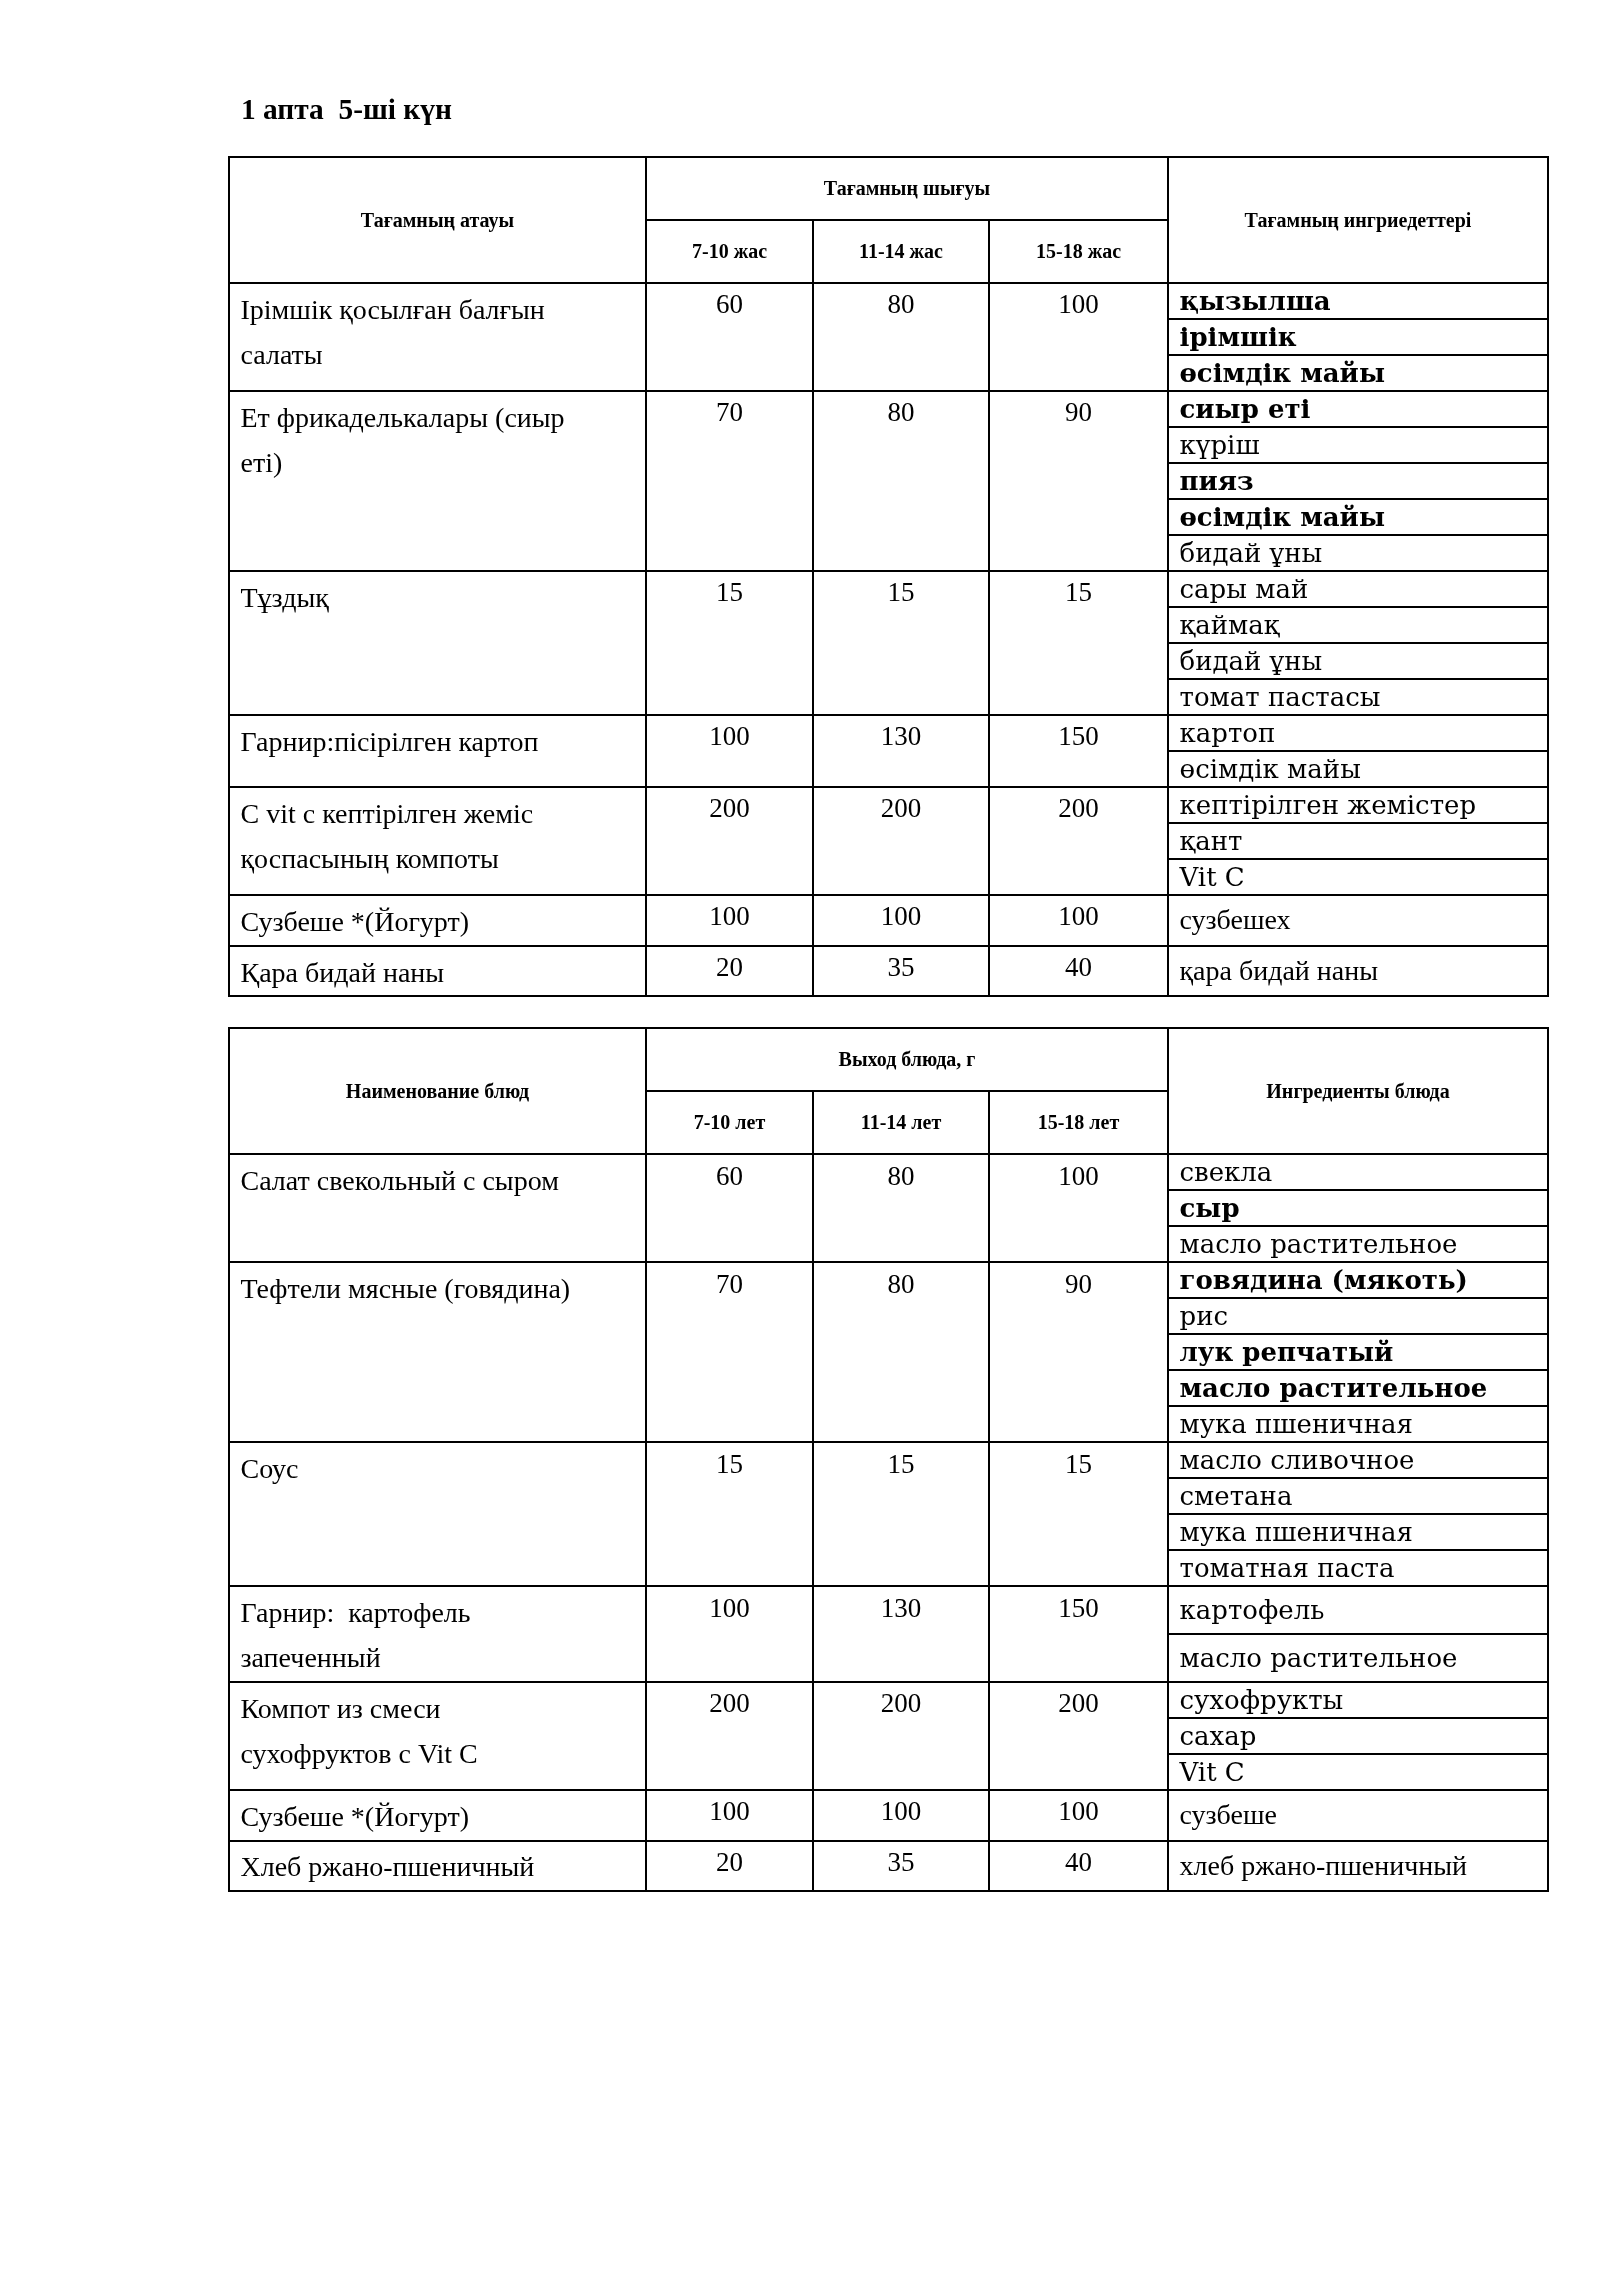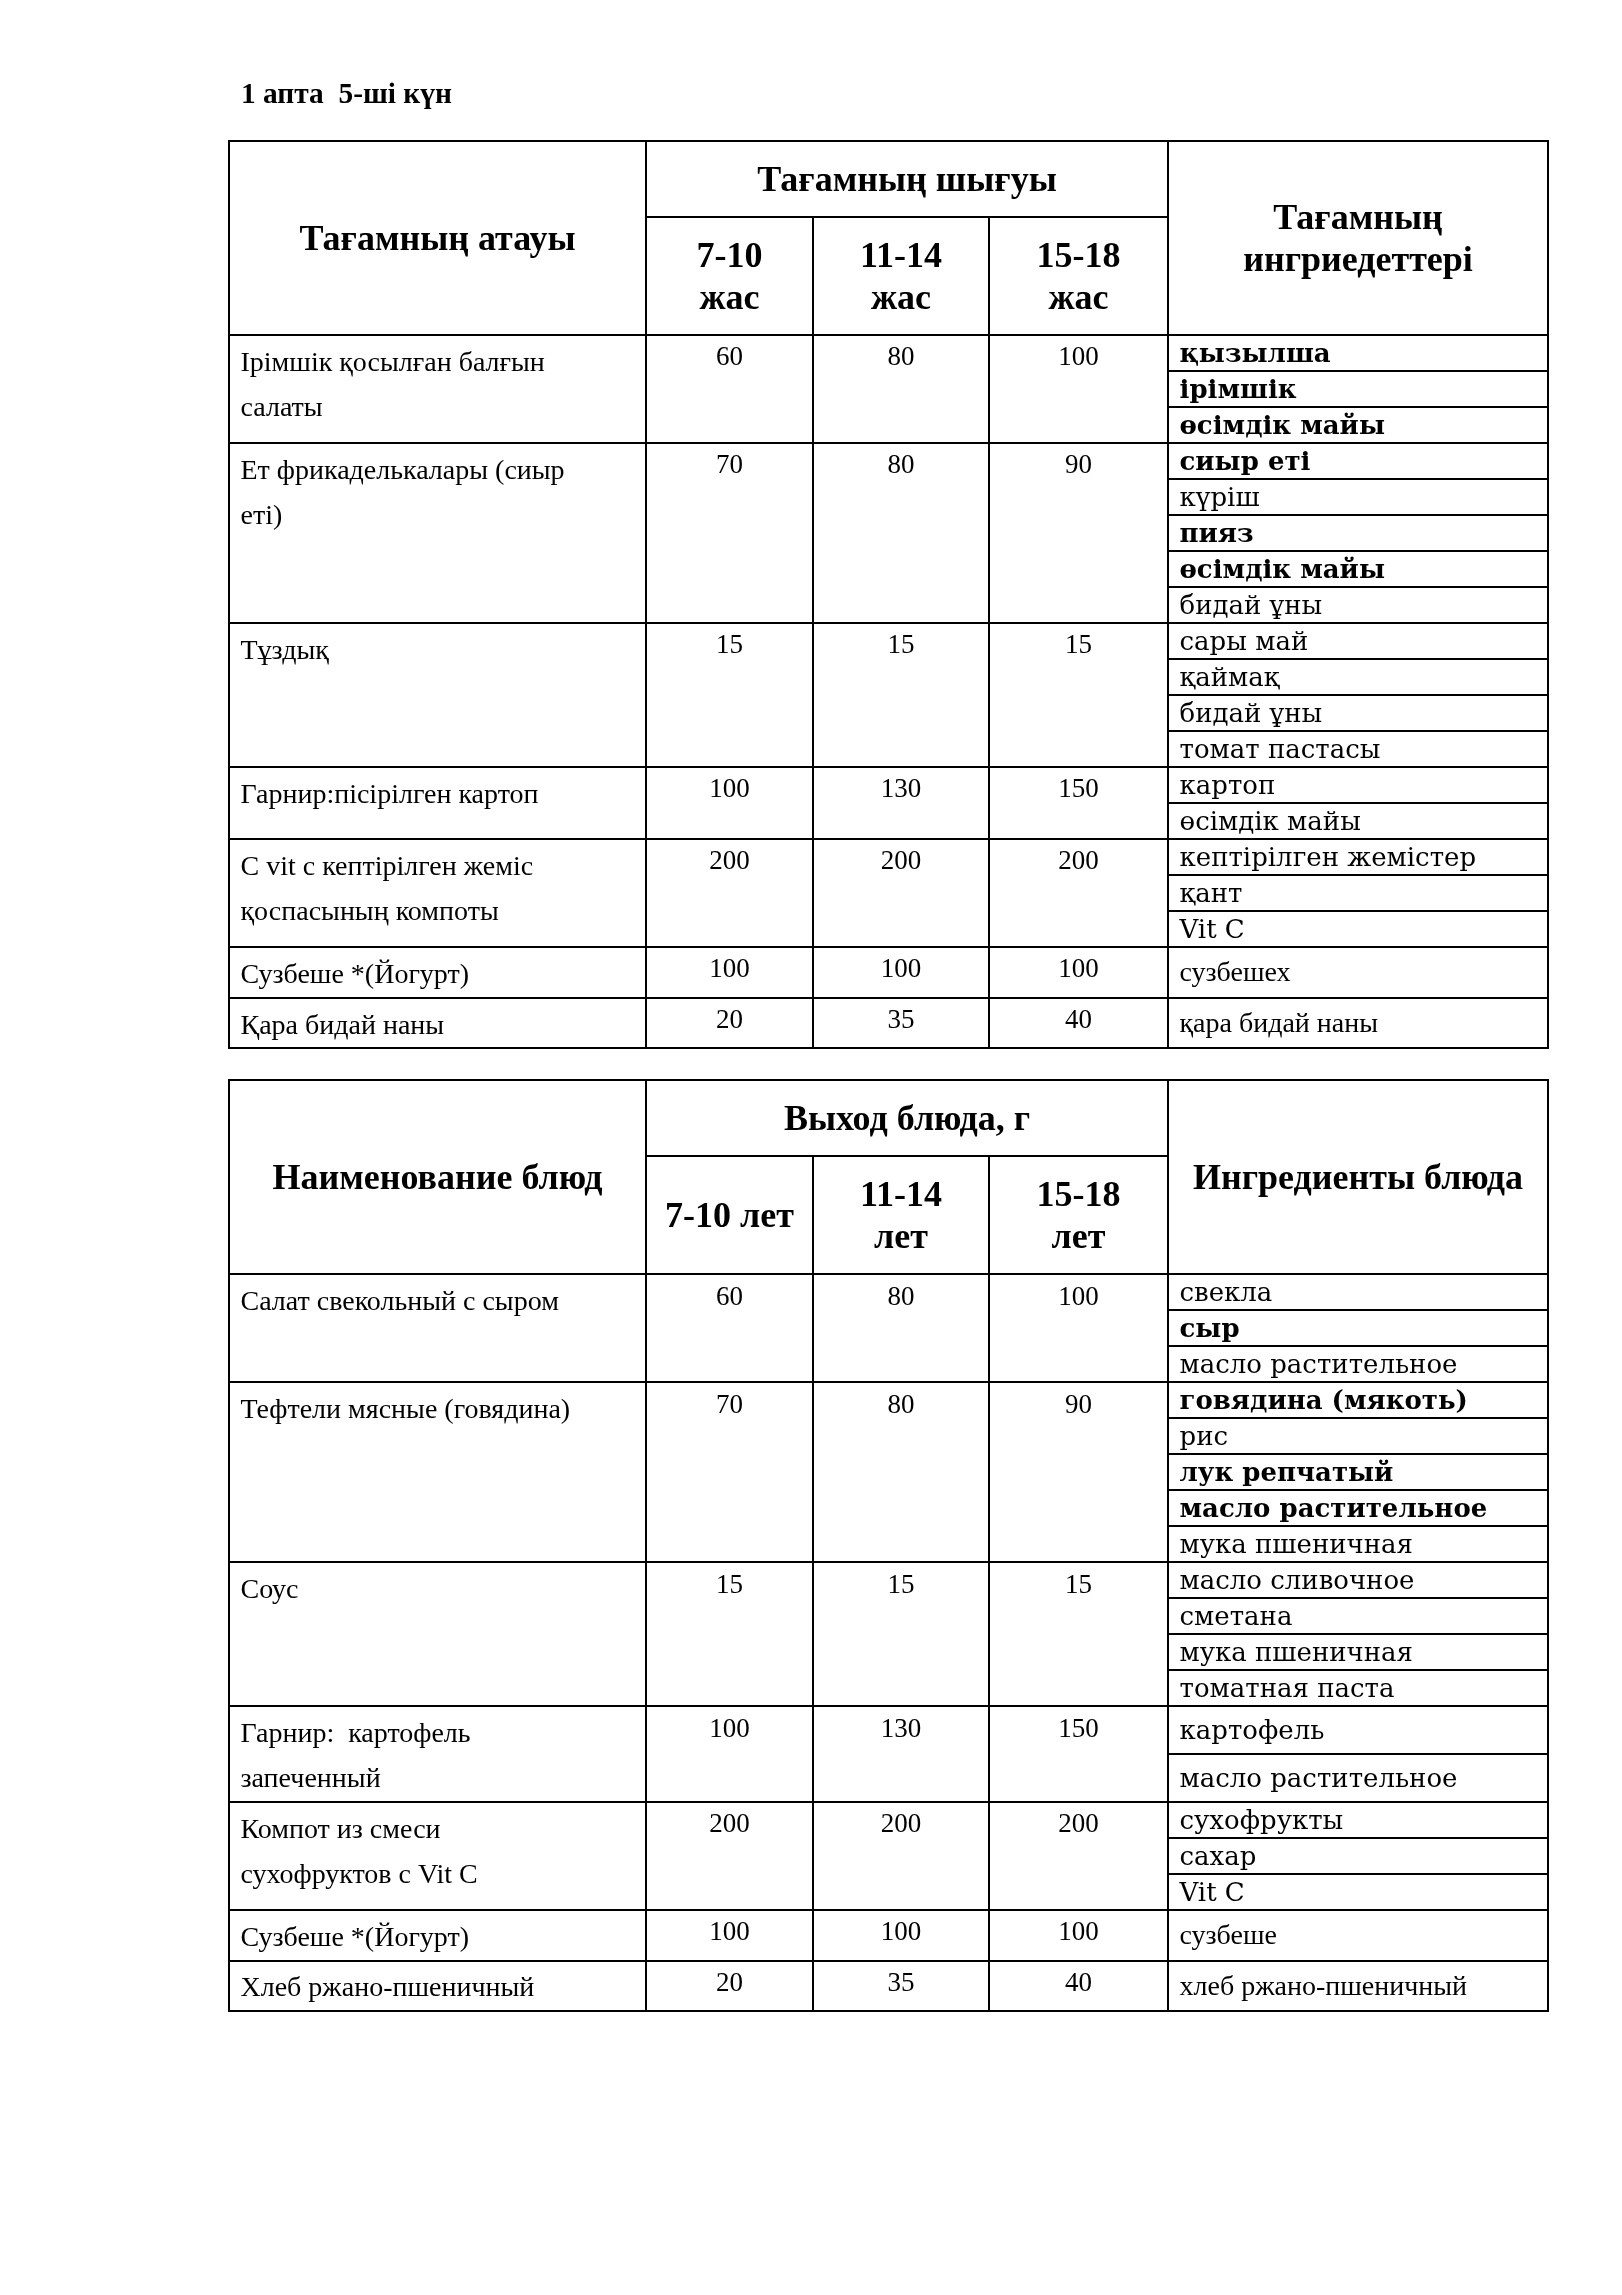--- a/index.html
+++ b/index.html
@@ -11,31 +11,31 @@
     color: #000000;
     font-family: "Liberation Serif", serif;
     overflow: hidden;
   }
   .doc-title {
     font-size: 29.4px;
     font-weight: bold;
     margin: 0 0 0 241px;
     white-space: pre;
   }
-  #section1-title { padding-top: 77px; }
+  #section1-title { padding-top: 77px; margin-top: 16px; }
   #section2-title { padding-top: 65px; }
   table.menu {
     border-collapse: collapse;
     table-layout: fixed;
     margin: 30px 0 0 228px;
     border: 2.6px solid #000;
   }
   table.menu th {
     border: 2.6px solid #000;
-    font-size: 36px;
+    font-size: 20px;
     font-weight: bold;
     text-align: center;
     vertical-align: middle;
     padding: 16px;
   }
   table.menu thead tr { height: 63px; }
   table.menu tbody tr { height: 36px; }
   table.menu td {
     border-left: 2.6px solid #000;
     border-right: 2.6px solid #000;

